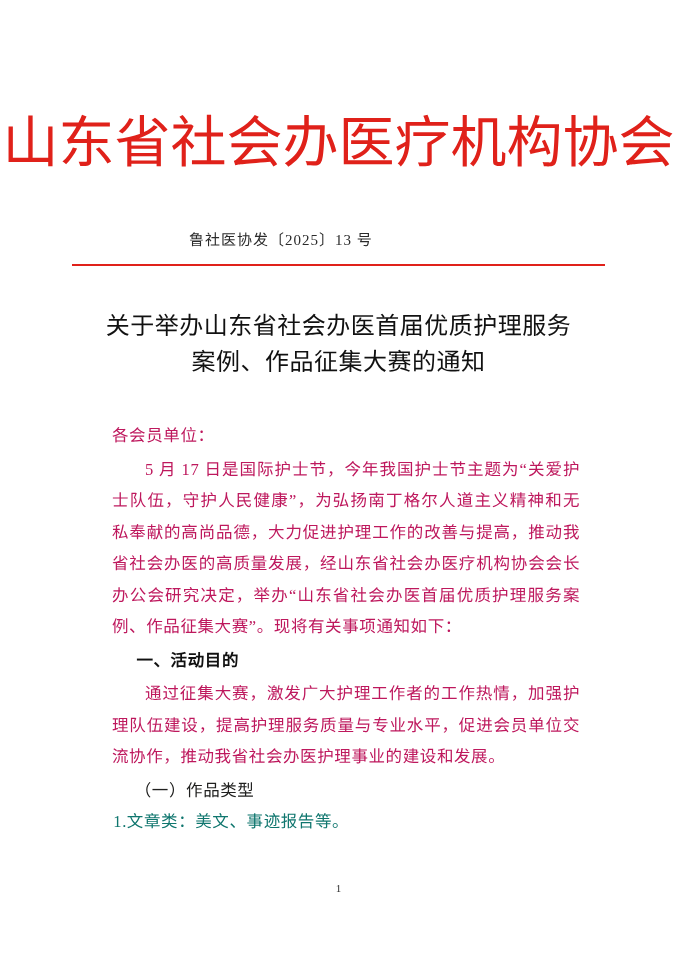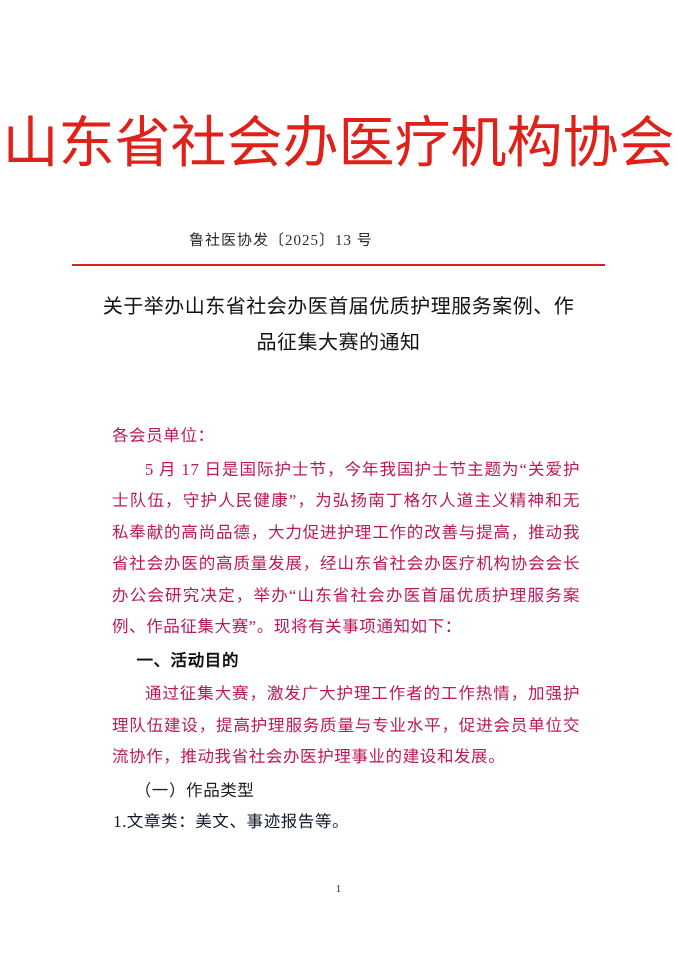--- a/index.html
+++ b/index.html
@@ -59,25 +59,25 @@
     top: 264px;
     left: 72px;
     width: 533px;
     height: 2px;
     background: #e0211a;
   }
 
   
   .doc-title {
     position: absolute;
-    top: 288px;
+    top: 308px;
     left: 96px;
     width: 485px;
     text-align: center;
-    font-size: 20px;
+    font-size: 24px;
     line-height: 36px;
     color: #111111;
     letter-spacing: 0.5px;
   }
 
   
   .body-block {
     position: absolute;
     top: 418px;
     left: 110px;
@@ -112,21 +112,21 @@
     margin: 0;
     text-indent: 1.5em;
     color: #20201f;
   }
   .listitem {
     font-size: 16.5px;
     line-height: 31.5px;
     letter-spacing: 0.6px;
     margin: 0;
     text-indent: 0.2em;
-    color: #0f172a;
+    color: #0f766e;
   }
 
   
   .page-number {
     position: absolute;
     top: 882px;
     left: 0;
     width: 677px;
     text-align: center;
     font-size: 11px;

